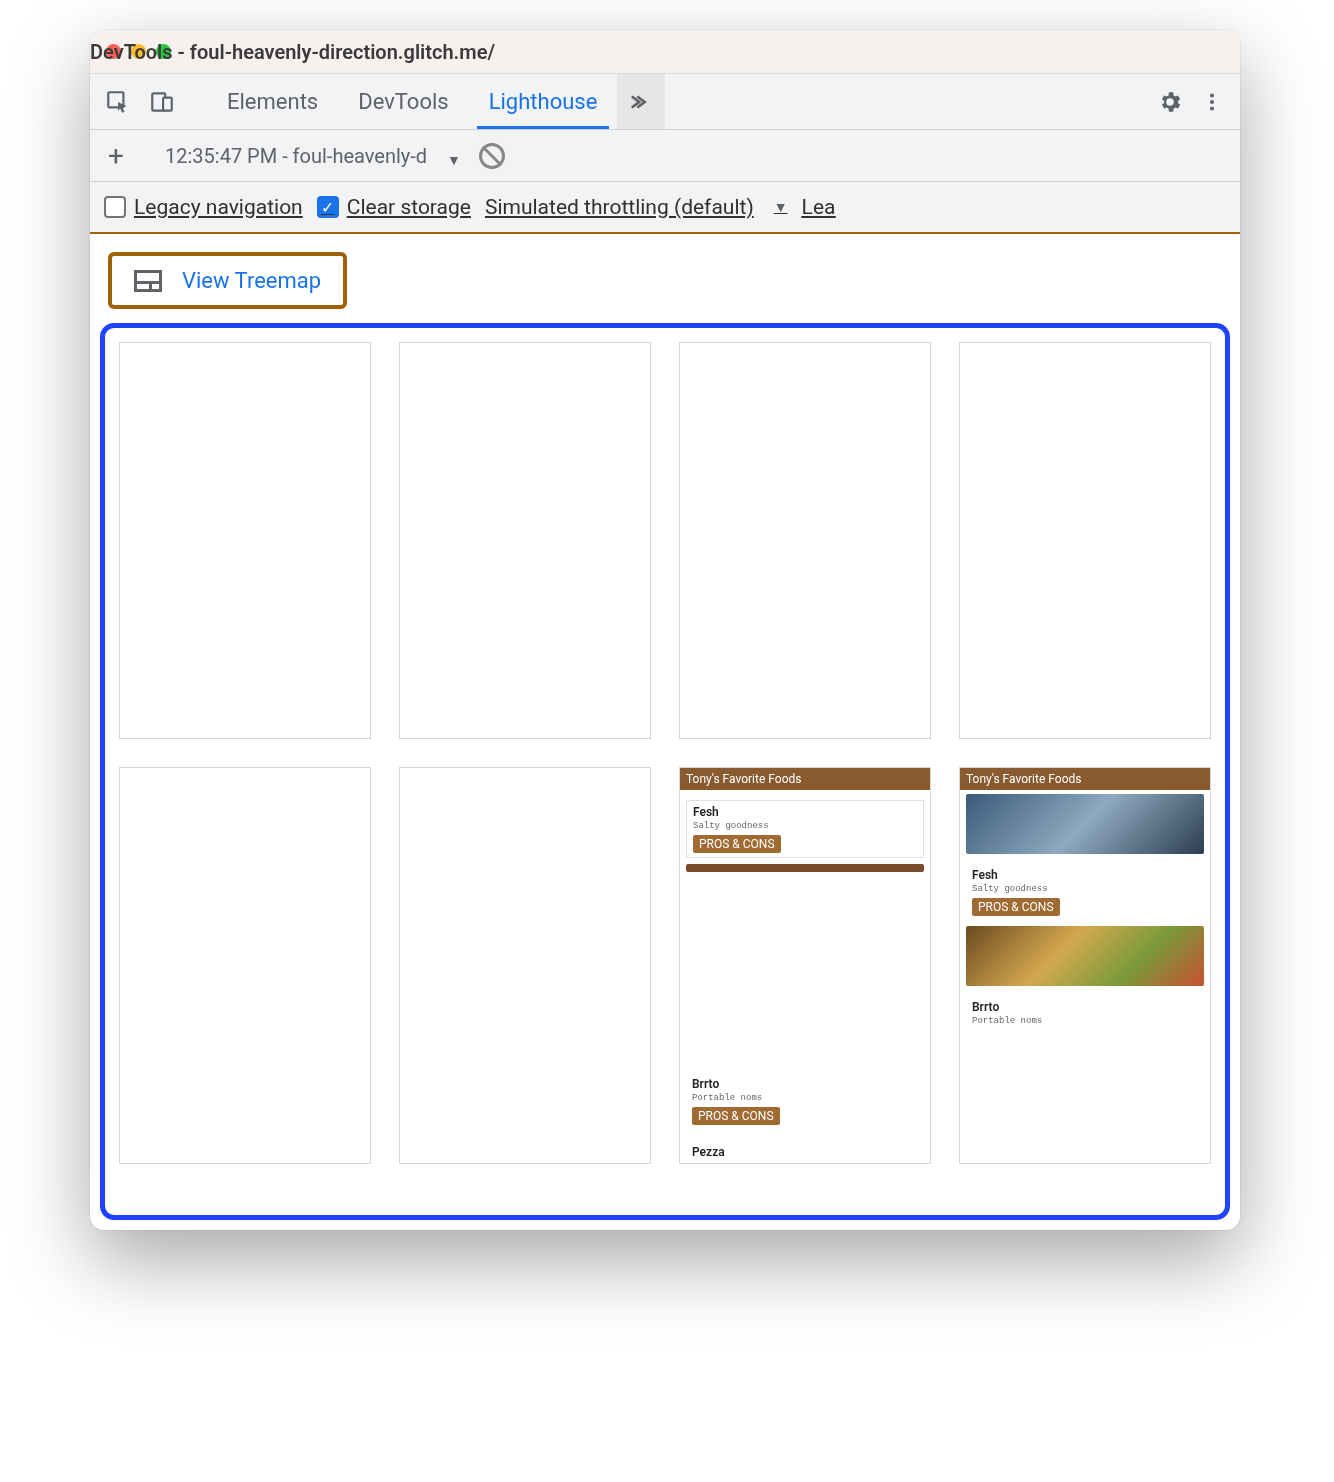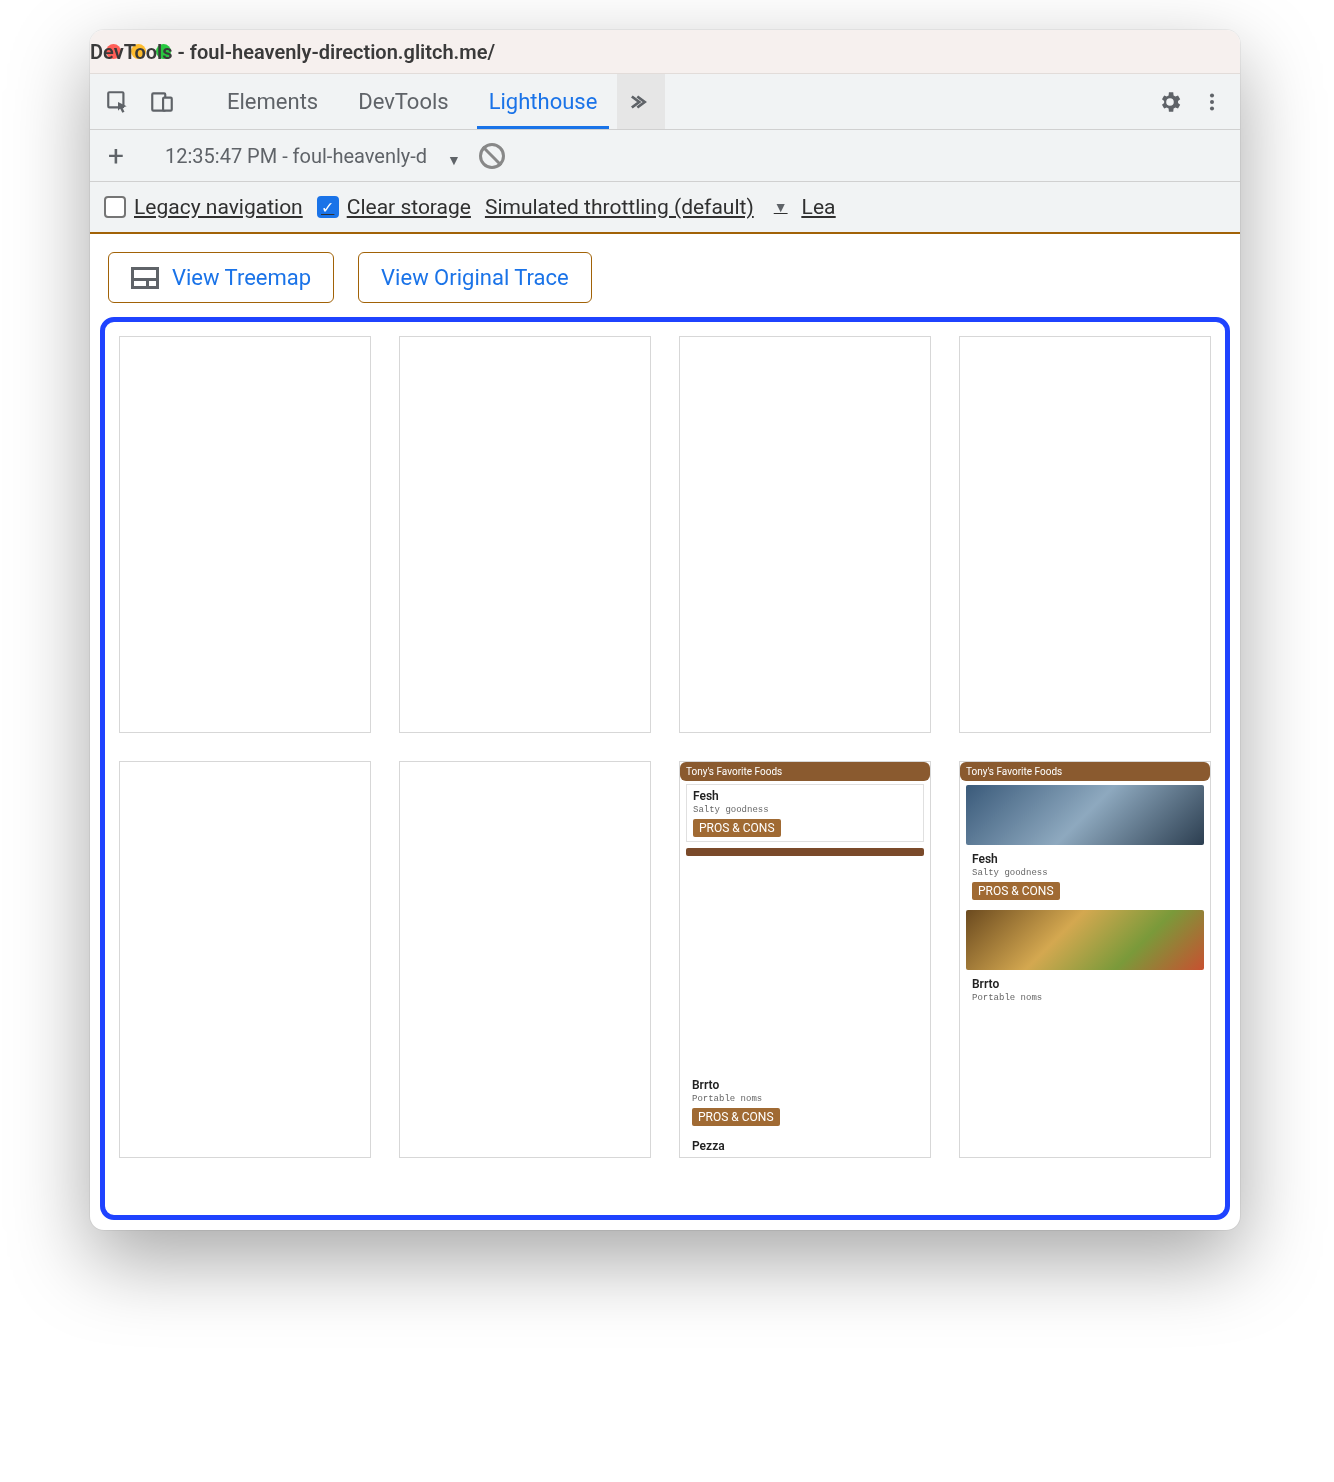--- a/index.html
+++ b/index.html
@@ -112,22 +112,22 @@
   .lh-icon .top { position:absolute; top:0; left:7px; width:16px; height:14px; background:#d94b20; border-radius:2px; }
   .lh-icon .band { position:absolute; bottom:10px; width:30px; height:5px; background:#fff; opacity:0.55; }
   .vkebab {
     width:24px; display:flex; flex-direction:column; gap:4px; align-items:center; margin-left:auto;
   }
   .vkebab span { width:6px;height:6px;background:#5f6368;border-radius:50%; }
   .actions {
     padding:18px 18px 10px; display:flex; gap:24px;
   }
   .actbtn {
-    border:1px solid #a16207; border-radius:6px; padding:12px 22px;
-    display:flex; align-items:center; gap:13px; color:#1a73e8;
+    border:4px solid #a16207; border-radius:6px; padding:12px 22px;
+    display:flex; align-items:center; gap:20px; color:#1a73e8;
     font-size:22px; background:#fff;
   }
   .treemap-icon { width:28px;height:22px;border:3px solid #5f6368; position:relative; }
   .treemap-icon::before { content:""; position:absolute; top:8px; left:0; right:0; height:3px; background:#5f6368; }
   .treemap-icon::after { content:""; position:absolute; top:8px; bottom:0; left:12px; width:3px; background:#5f6368; }
   .filmstrip-wrap {
     margin:4px 10px 10px 10px;
     border:5px solid #1f43ff; border-radius:14px;
     padding:14px;
     flex:1;
@@ -138,24 +138,24 @@
   }
   .frame {
     border:1px solid #d7d7d7; background:#fff; aspect-ratio: 188/296;
     overflow:hidden; position:relative;
   }
   .mini {
     position:absolute; inset:0; display:flex; flex-direction:column;
     font-size:10px; color:#222;
   }
   .mini .hdr {
-    background:#8a5a2f; color:#fff; padding:4px 6px; font-size:10px;border-radius:6px;
+    background:#8a5a2f; color:#fff; padding:4px 6px; font-size:12px;
   }
   .mini .card {
-    margin:3px 6px 2px 6px; border:1px solid #e0e0e0; padding:4px 6px;
+    margin:10px 6px 2px 6px; border:1px solid #e0e0e0; padding:4px 6px;
     background:#fff;
   }
   .mini .name { font-weight:600; font-size:12px; margin-bottom:2px; }
   .mini .sub { color:#666; font-size:9px; margin-bottom:4px;font-family:Liberation Mono, monospace; }
   .mini .pill {
     display:inline-block; background:#a06a33; color:#fff;
     font-size:12px; padding:2px 6px; border-radius:2px;
   }
   .mini .img {
     height:60px; margin:4px 6px 0 6px; border-radius:2px;
@@ -245,23 +245,20 @@
     </div>
     <span class="link">Lea</span>
   </div>
 
 
   <div class="actions">
     <div class="actbtn">
       <span class="treemap-icon"></span>
       <span>View Treemap</span>
     </div>
-    <div class="actbtn">
-      <span>View Original Trace</span>
-    </div>
   </div>
 
   <div class="filmstrip-wrap">
     <div class="filmstrip">
       <div class="frame"></div>
       <div class="frame"></div>
       <div class="frame"></div>
       <div class="frame"></div>
       <div class="frame"></div>
       <div class="frame"></div>

